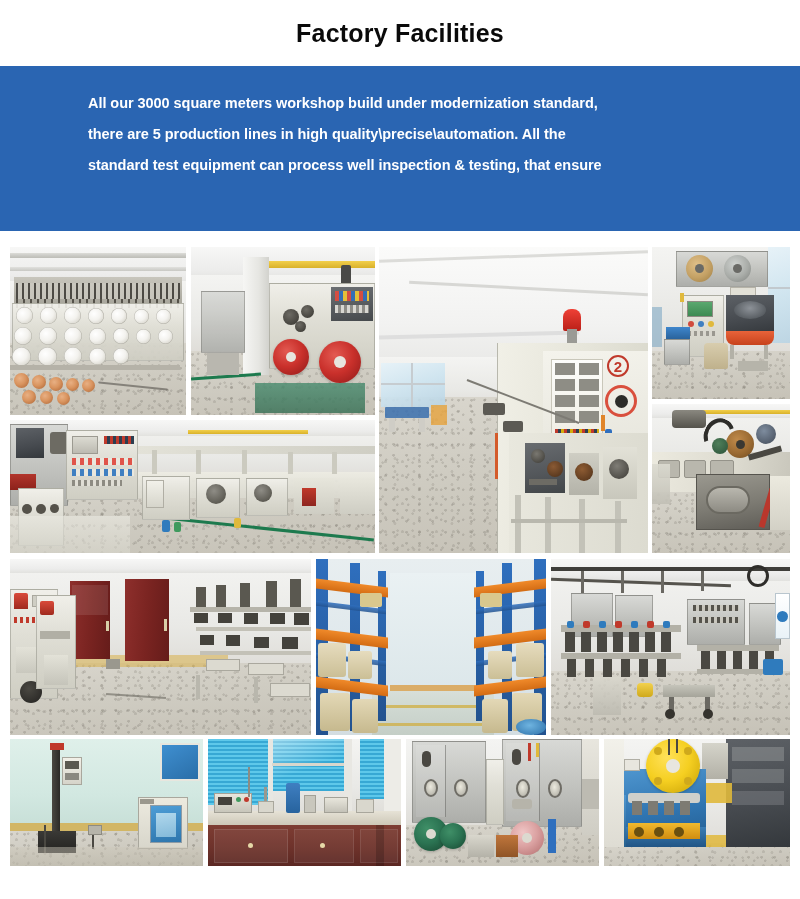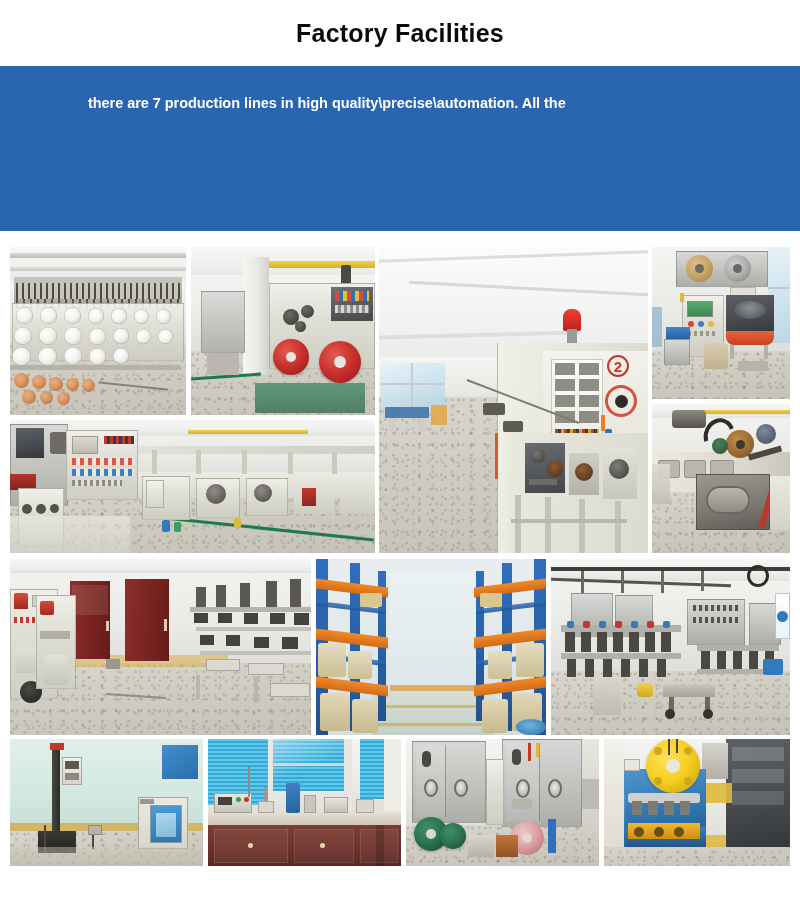--- a/index.html
+++ b/index.html
@@ -135,21 +135,23 @@
     background: linear-gradient(160deg, rgba(230,242,248,.95) 0%, rgba(205,228,240,.9) 50%, rgba(185,212,228,.9) 100%);
   }
   .shadow-soft { box-shadow: 0 1px 3px rgba(0,0,0,.22); }
 </style>
 </head>
 <body>
 
 <h1 class="page-title">Factory Facilities</h1>
 
 <section class="intro-banner">
-  <div class="intro-line">there are 7 production lines in high quality\precise\automation.  All the</div>
+  <div class="intro-line">All our 3000 square meters workshop build under modernization standard,</div>
+  <div class="intro-line">there are 5 production lines in high quality\precise\automation.  All the</div>
+  <div class="intro-line">standard test equipment can process well inspection &amp; testing, that ensure</div>
 </section>
 
 <div class="collage">
 
   <div class="tile" style="left:0px; top:0px; width:176px; height:168px;">
 
     <div class="scene">
       <div class="layer ceiling" style="left:0;top:0;width:176px;height:40px;"></div>
       <div class="layer beam" style="left:0;top:6px;width:176px;height:5px;"></div>
       <div class="layer beam" style="left:0;top:20px;width:176px;height:4px;opacity:.75;"></div>

